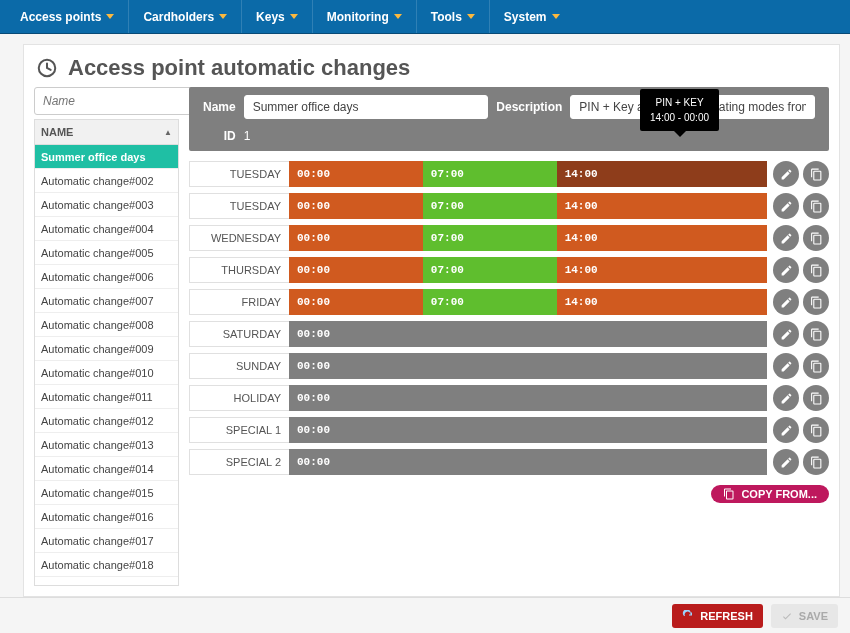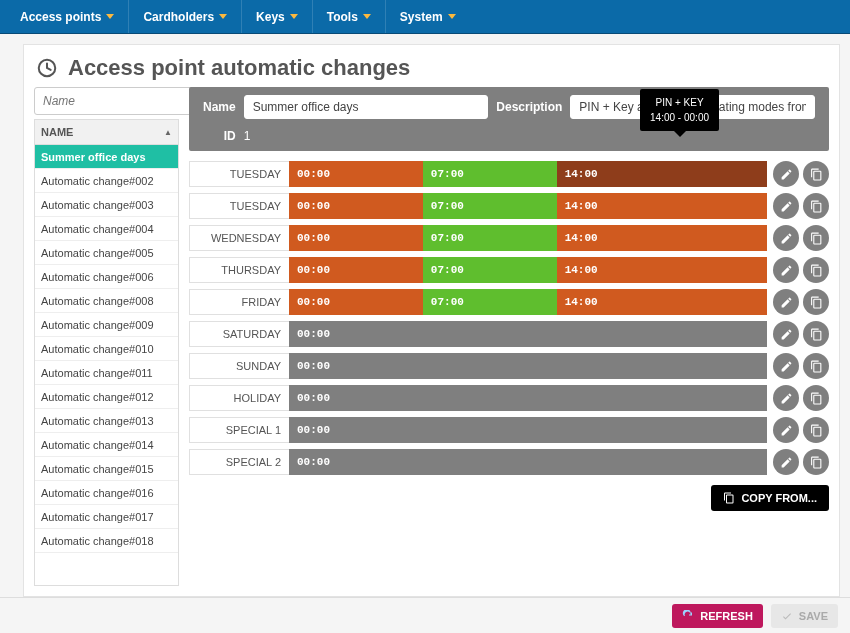--- a/index.html
+++ b/index.html
@@ -54,49 +54,53 @@
   .seg { color: #fff; font-size: 11px; font-weight: bold; display: flex; align-items: center; padding-left: 8px; position: relative; font-family: Liberation Mono, monospace; }
   .seg.orange { background: #d05a1f; }
   .seg.green  { background: #5fbe2e; }
   .seg.brown  { background: #8e3d1b; }
   .seg.gray   { background: #7f7f7f; }
   .rowbtns { display: flex; gap: 4px; margin-left: 6px; }
   .circlebtn { width: 26px; height: 26px; border-radius: 50%; background: #7f7f7f; display: flex; align-items: center; justify-content: center; cursor: pointer; }
   .circlebtn svg { width: 13px; height: 13px; fill: #fff; }
 
   .copyrow { display: flex; justify-content: flex-end; margin-top: 10px; }
-  .copybtn { background: #000000; color: #fff; font-size: 11px; font-weight: bold; height: 26px; padding: 0 12px; border-radius: 3px; display: flex; align-items: center; gap: 6px; cursor: pointer; }
+  .copybtn { background: #be185d; color: #fff; font-size: 11px; font-weight: bold; height: 18px; padding: 0 12px; border-radius: 9px; display: flex; align-items: center; gap: 6px; cursor: pointer; }
   .copybtn svg { width: 12px; height: 12px; fill: #fff; }
 
   
   .tooltip { position: absolute; background: #000; color: #fff; text-align: center; font-size: 10px; font-weight: normal; padding: 6px 10px; border-radius: 2px; line-height: 1.5; z-index: 50; }
   .tooltip::after { content: ""; position: absolute; left: 50%; transform: translateX(-50%); bottom: -6px; border-left: 6px solid transparent; border-right: 6px solid transparent; border-top: 6px solid #000; }
 
   
   .footer { height: 36px; background: #f5f5f5; border-top: 1px solid #ddd; display: flex; align-items: center; justify-content: flex-end; gap: 8px; padding: 0 12px; }
   .fbtn { height: 24px; font-size: 11px; font-weight: bold; padding: 0 10px; border-radius: 3px; display: flex; align-items: center; gap: 6px; cursor: pointer; }
-  .fbtn.refresh { background: #be185d; color: #fff; }
+  .fbtn.refresh { background: #b91c1c; color: #fff; }
   .fbtn.refresh svg { width: 12px; height: 12px; fill: #9bd3ff; }
   .fbtn.save { background: #e7e7e7; color: #aaa; cursor: default; }
   .fbtn.save svg { width: 12px; height: 12px; fill: #bbb; }
 </style>
 </head>
 <body>
 
 <div class="topnav" id="topnav">
     <div class="item">
       <span>Access points</span>
       <span class="caret"></span>
     </div>
     <div class="item">
       <span>Cardholders</span>
       <span class="caret"></span>
     </div>
     <div class="item">
       <span>Keys</span>
+      <span class="caret"></span>
+    </div>
+    <div class="item">
+      <span>Monitoring</span>
       <span class="caret"></span>
     </div>
     <div class="item">
       <span>Tools</span>
       <span class="caret"></span>
     </div>
     <div class="item">
       <span>System</span>
       <span class="caret"></span>
     </div>
@@ -127,20 +131,21 @@
           <span>NAME</span>
           <span class="sort">▲</span>
         </div>
         <div class="listwrap" id="listwrap">
             <div class="listitem selected">Summer office days</div>
             <div class="listitem">Automatic change#002</div>
             <div class="listitem">Automatic change#003</div>
             <div class="listitem">Automatic change#004</div>
             <div class="listitem">Automatic change#005</div>
             <div class="listitem">Automatic change#006</div>
+            <div class="listitem">Automatic change#007</div>
             <div class="listitem">Automatic change#008</div>
             <div class="listitem">Automatic change#009</div>
             <div class="listitem">Automatic change#010</div>
             <div class="listitem">Automatic change#011</div>
             <div class="listitem">Automatic change#012</div>
             <div class="listitem">Automatic change#013</div>
             <div class="listitem">Automatic change#014</div>
             <div class="listitem">Automatic change#015</div>
             <div class="listitem">Automatic change#016</div>
             <div class="listitem">Automatic change#017</div>

